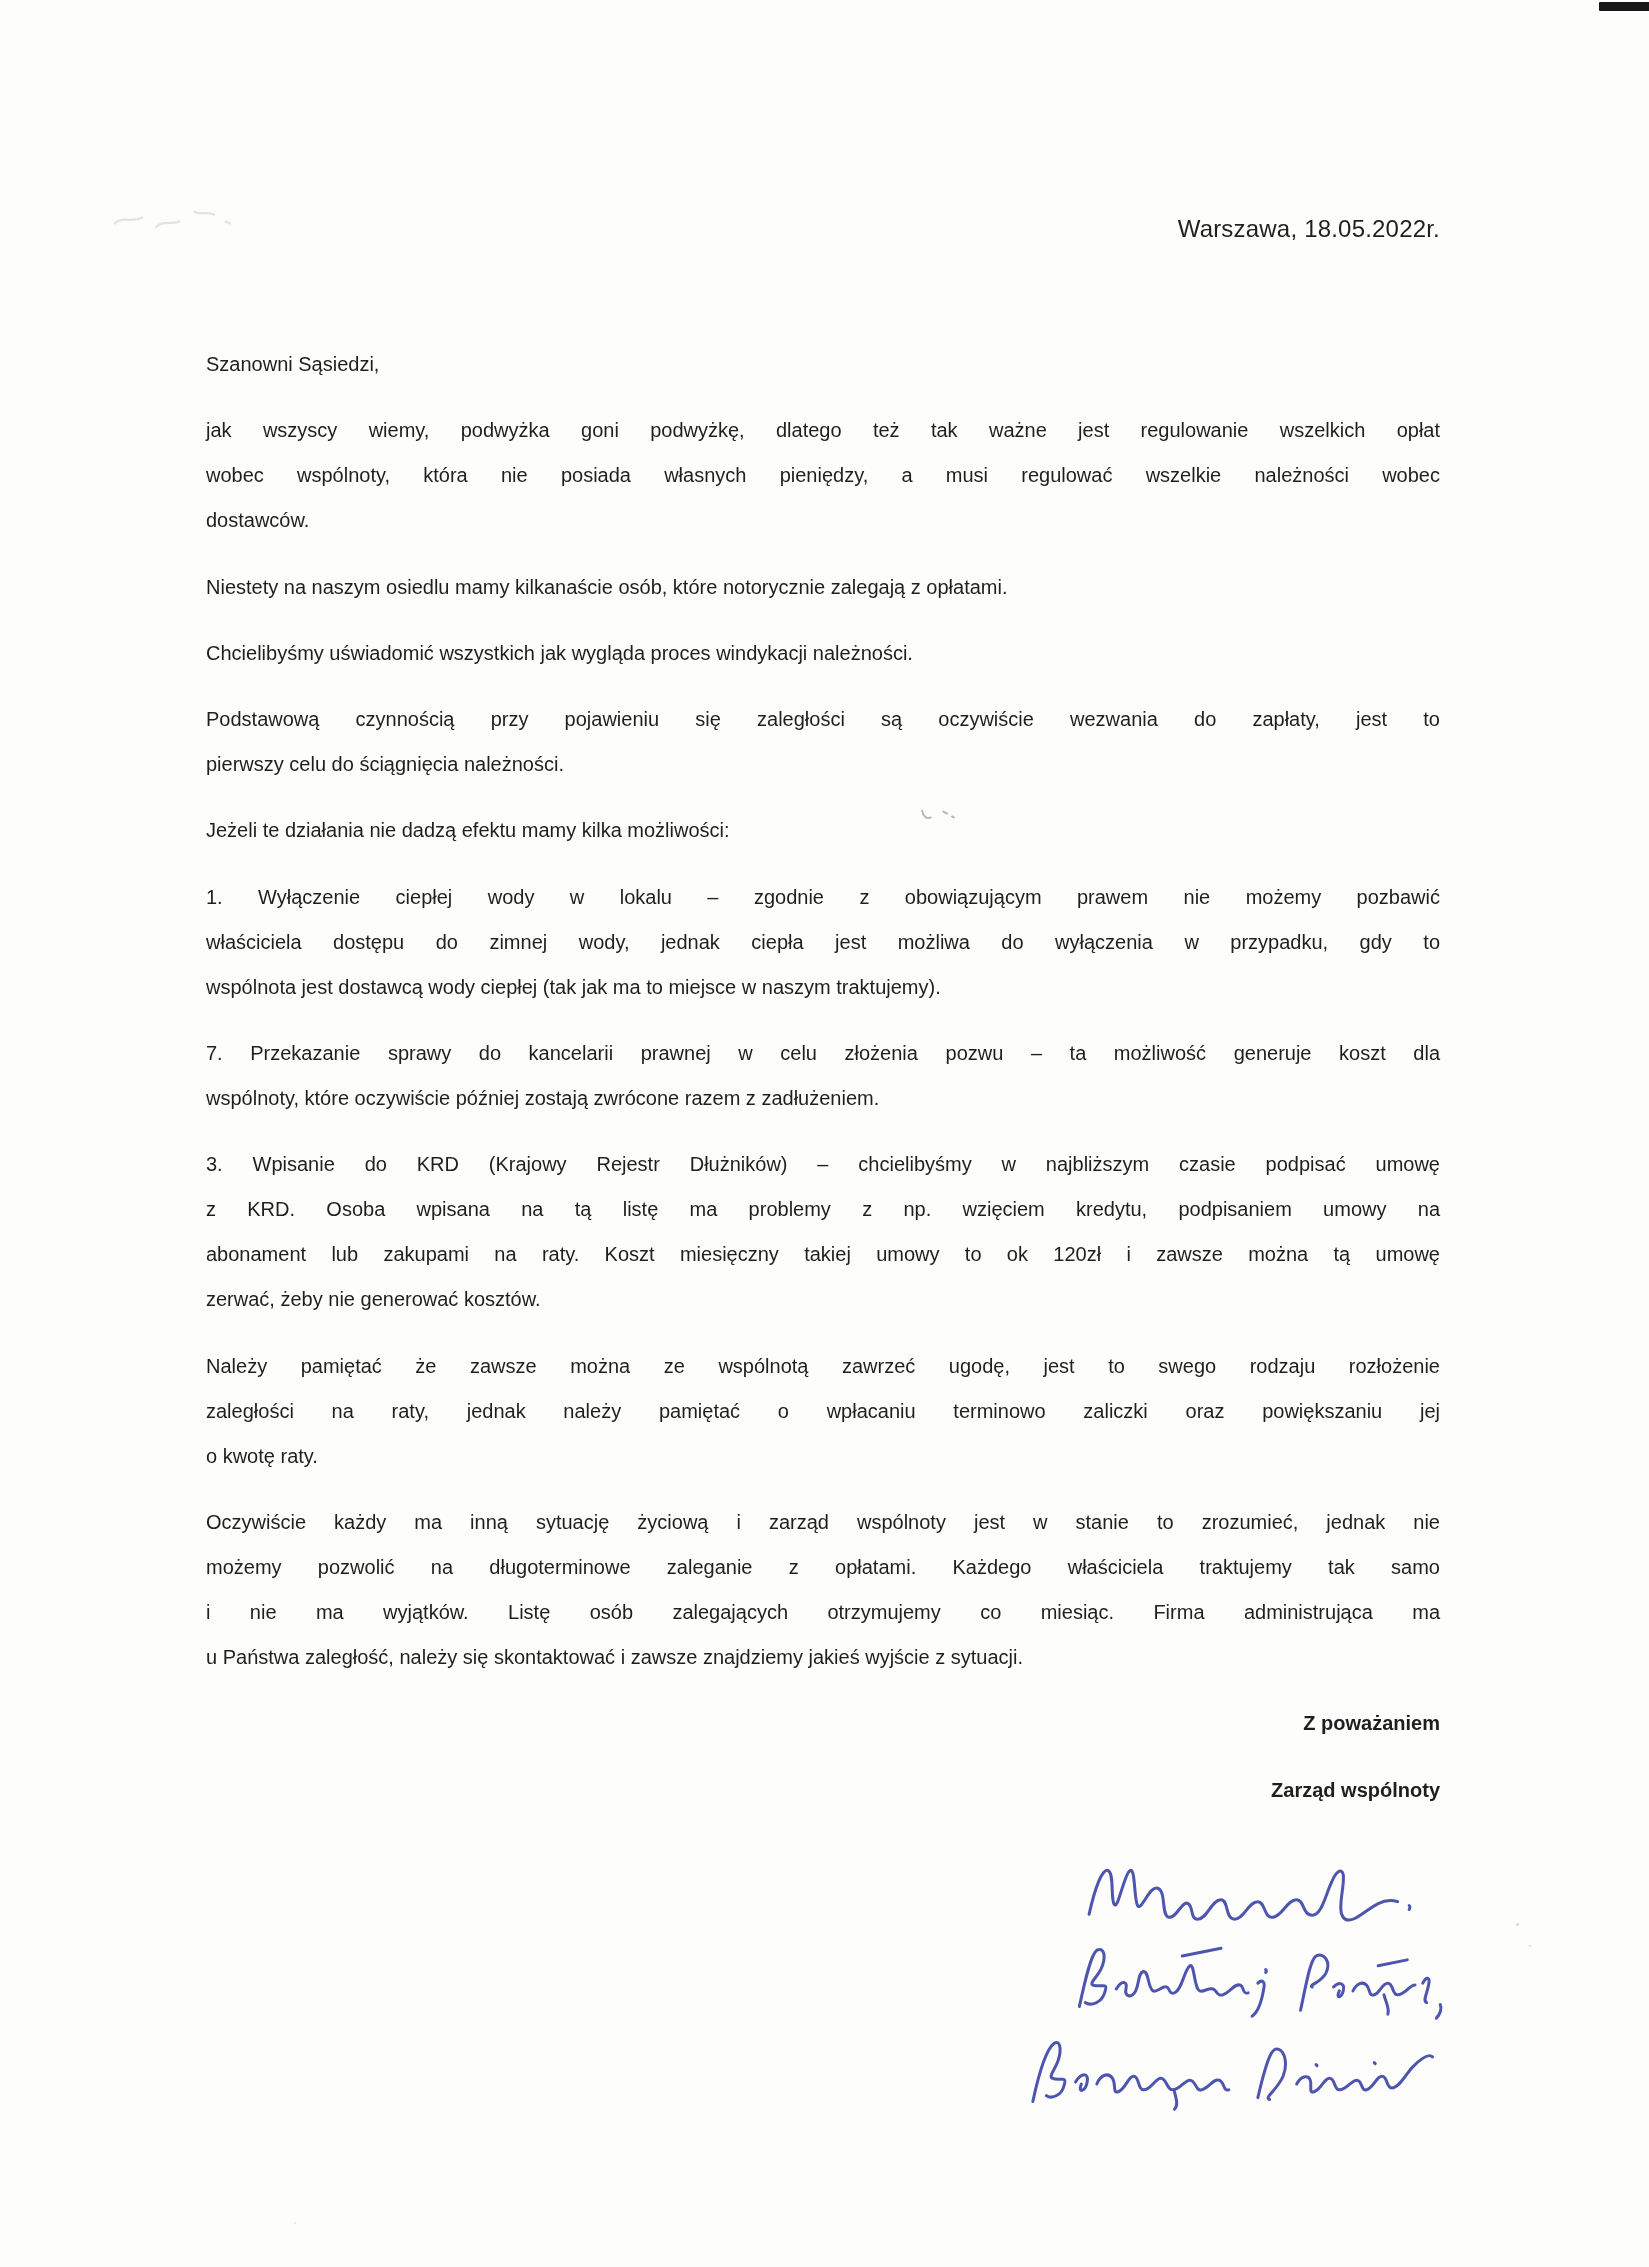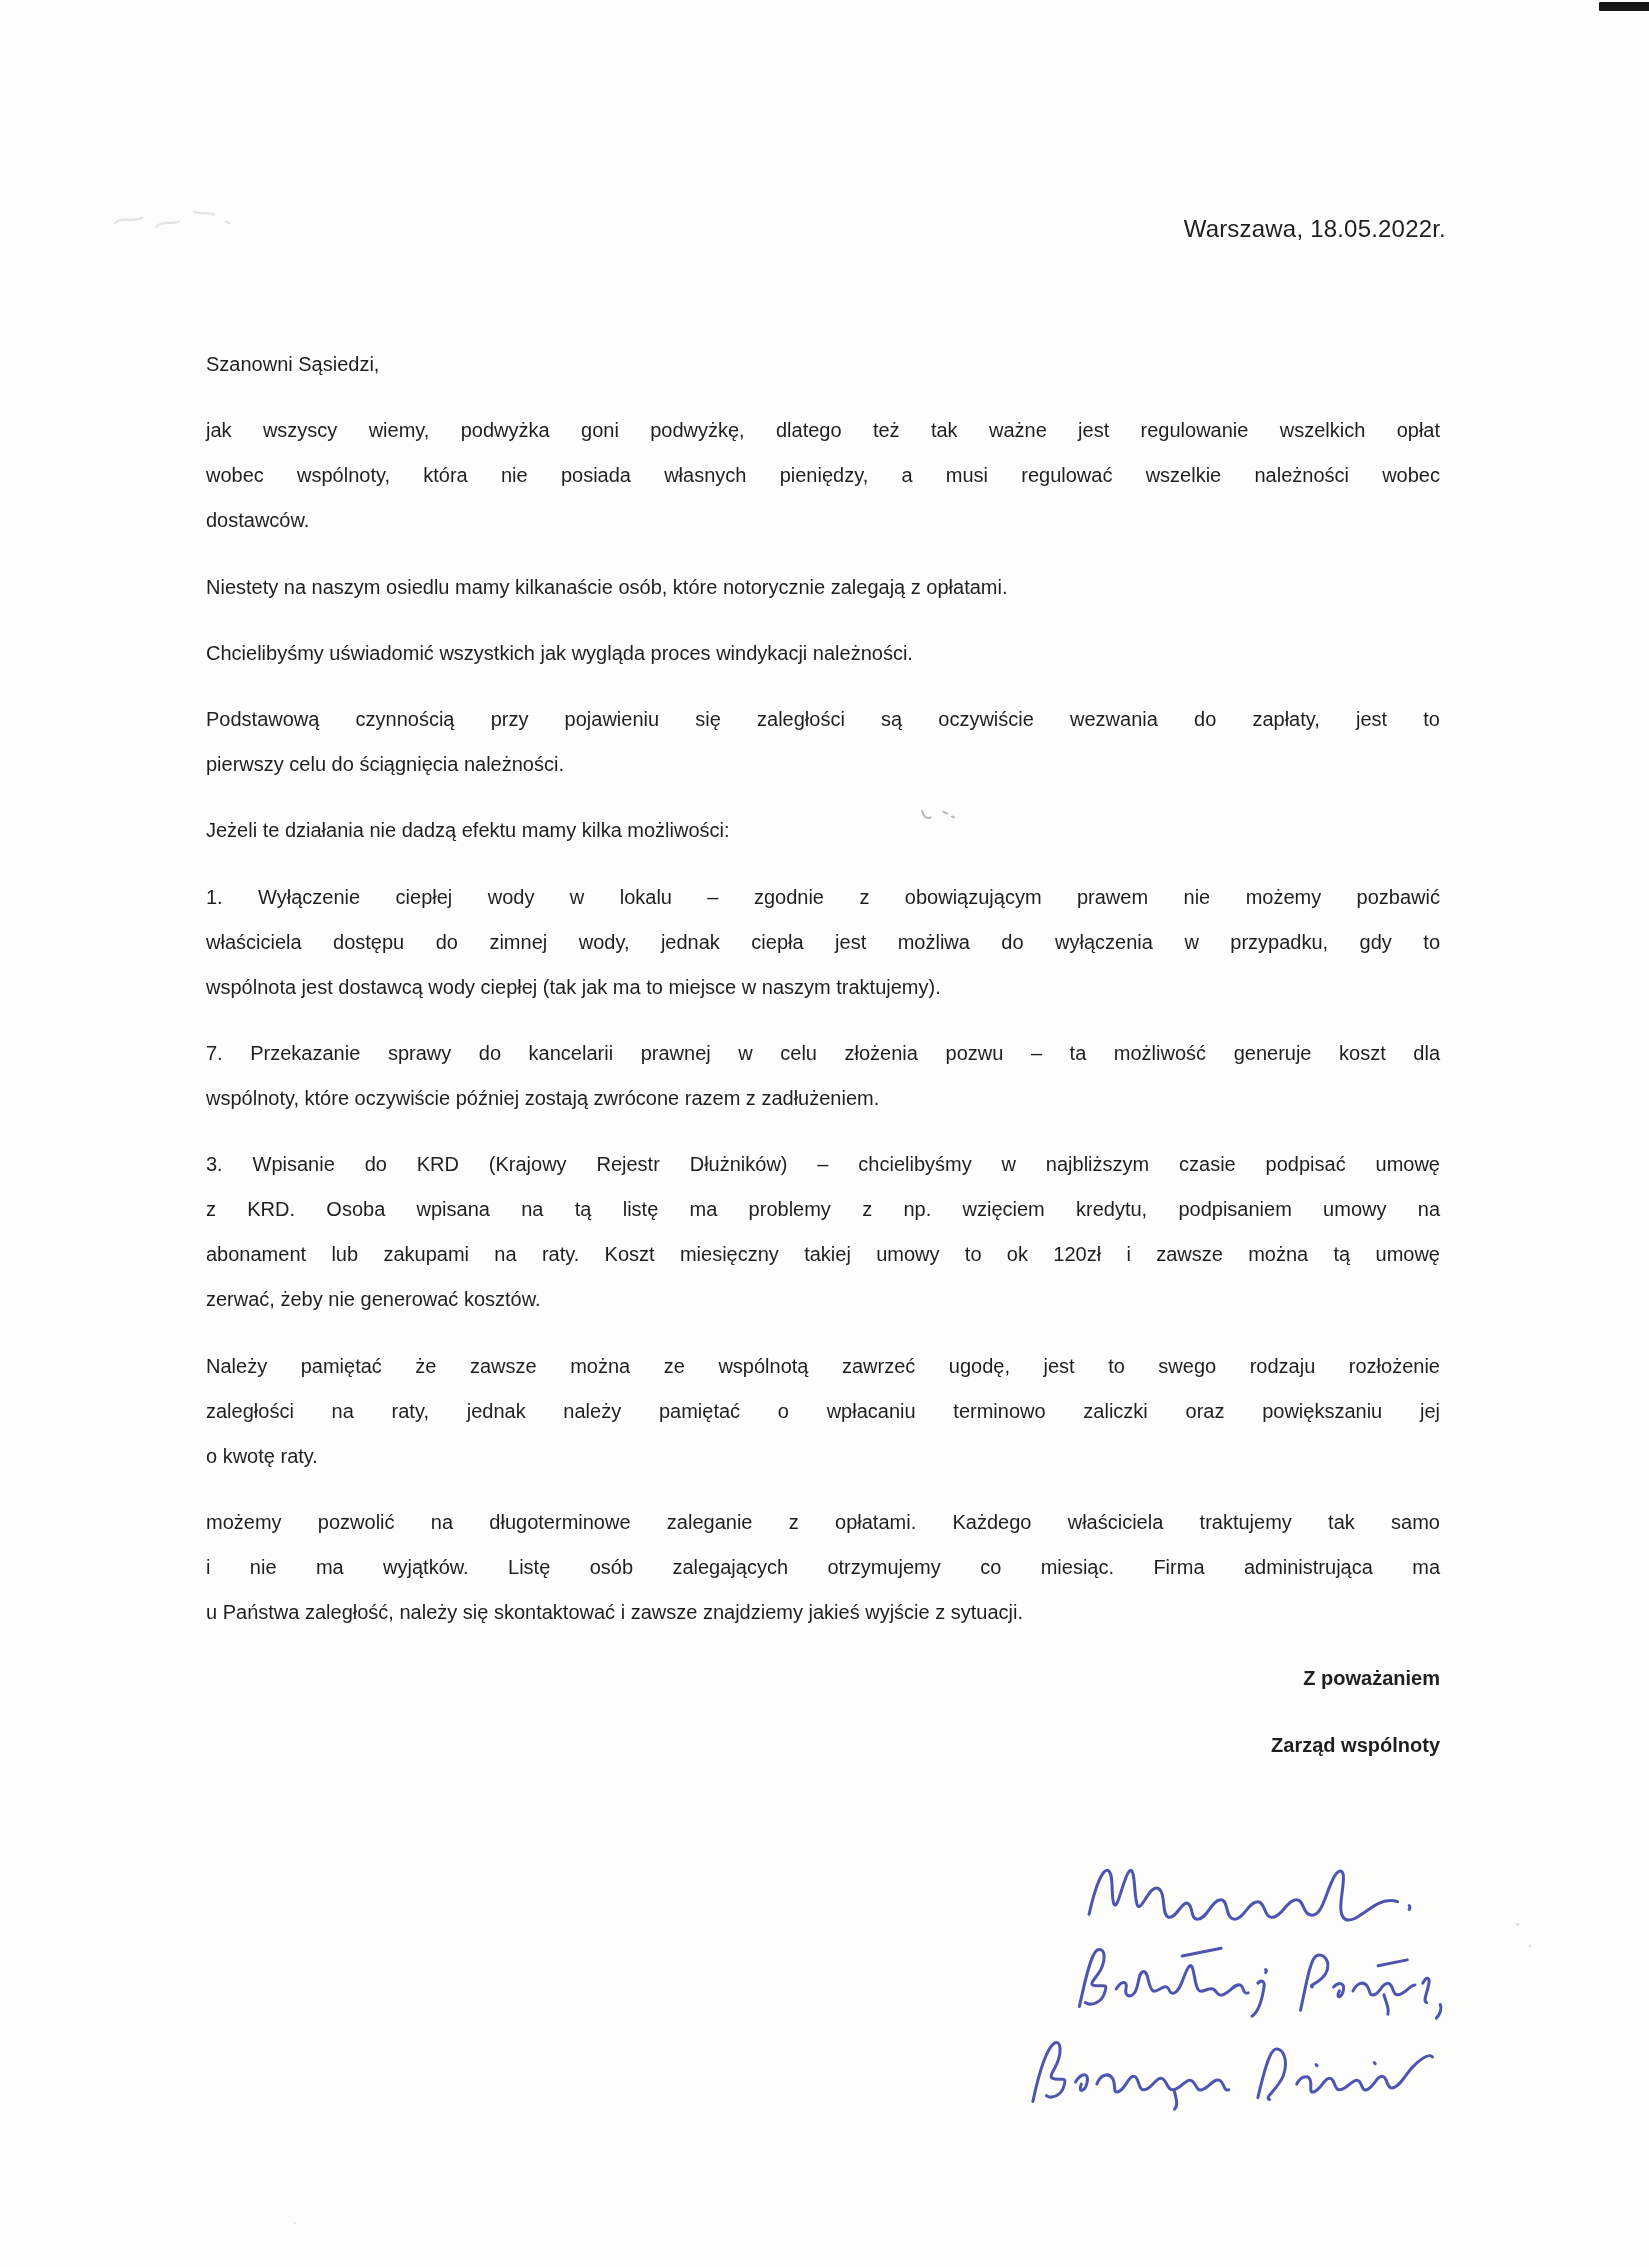--- a/index.html
+++ b/index.html
@@ -11,21 +11,21 @@
     font-family:"Liberation Sans", sans-serif;
     color:#1f1f1f;
     margin:0 auto;
   }
   
   .scan-bar {
     position:absolute; top:1.9px; right:0; width:51px; height:8.7px;
     background:#171717; border-radius:1px;
   }
   .date-line {
-    position:absolute; top:206px; left:212px; width:1234px;
+    position:absolute; top:206px; left:206px; width:1234px;
     font-size:24px; line-height:45px; text-align:right;
     letter-spacing:0.2px;
   }
   .body-text {
     position:absolute; top:342px; left:206px; width:1234px;
     font-size:20px; line-height:45px;
   }
   .para { margin:0 0 21.3px 0; }
   .tline { text-align:justify; text-align-last:justify; text-justify:inter-word; }
   .tline.tlast { text-align-last:left; }
@@ -98,20 +98,21 @@
         <div class="tline">z KRD. Osoba wpisana na tą listę ma problemy z np. wzięciem kredytu, podpisaniem umowy na</div>
         <div class="tline">abonament lub zakupami na raty. Koszt miesięczny takiej umowy to ok 120zł i zawsze można tą umowę</div>
         <div class="tline tlast">zerwać, żeby nie generować kosztów.</div>
       </div>
     <div class="para">
         <div class="tline">Należy pamiętać że zawsze można ze wspólnotą zawrzeć ugodę, jest to swego rodzaju rozłożenie</div>
         <div class="tline">zaległości na raty, jednak należy pamiętać o wpłacaniu terminowo zaliczki oraz powiększaniu jej</div>
         <div class="tline tlast">o kwotę raty.</div>
       </div>
     <div class="para">
+        <div class="tline">Oczywiście każdy ma inną sytuację życiową i zarząd wspólnoty jest w stanie to zrozumieć, jednak nie</div>
         <div class="tline">możemy pozwolić na długoterminowe zaleganie z opłatami. Każdego właściciela traktujemy tak samo</div>
         <div class="tline">i nie ma wyjątków. Listę osób zalegających otrzymujemy co miesiąc. Firma administrująca ma</div>
         <div class="tline tlast">u Państwa zaległość, należy się skontaktować i zawsze znajdziemy jakieś wyjście z sytuacji.</div>
       </div>
 
     <div class="closing">
       <div>Z poważaniem</div>
       <div class="signoff">Zarząd wspólnoty</div>
     </div>
   </div>

